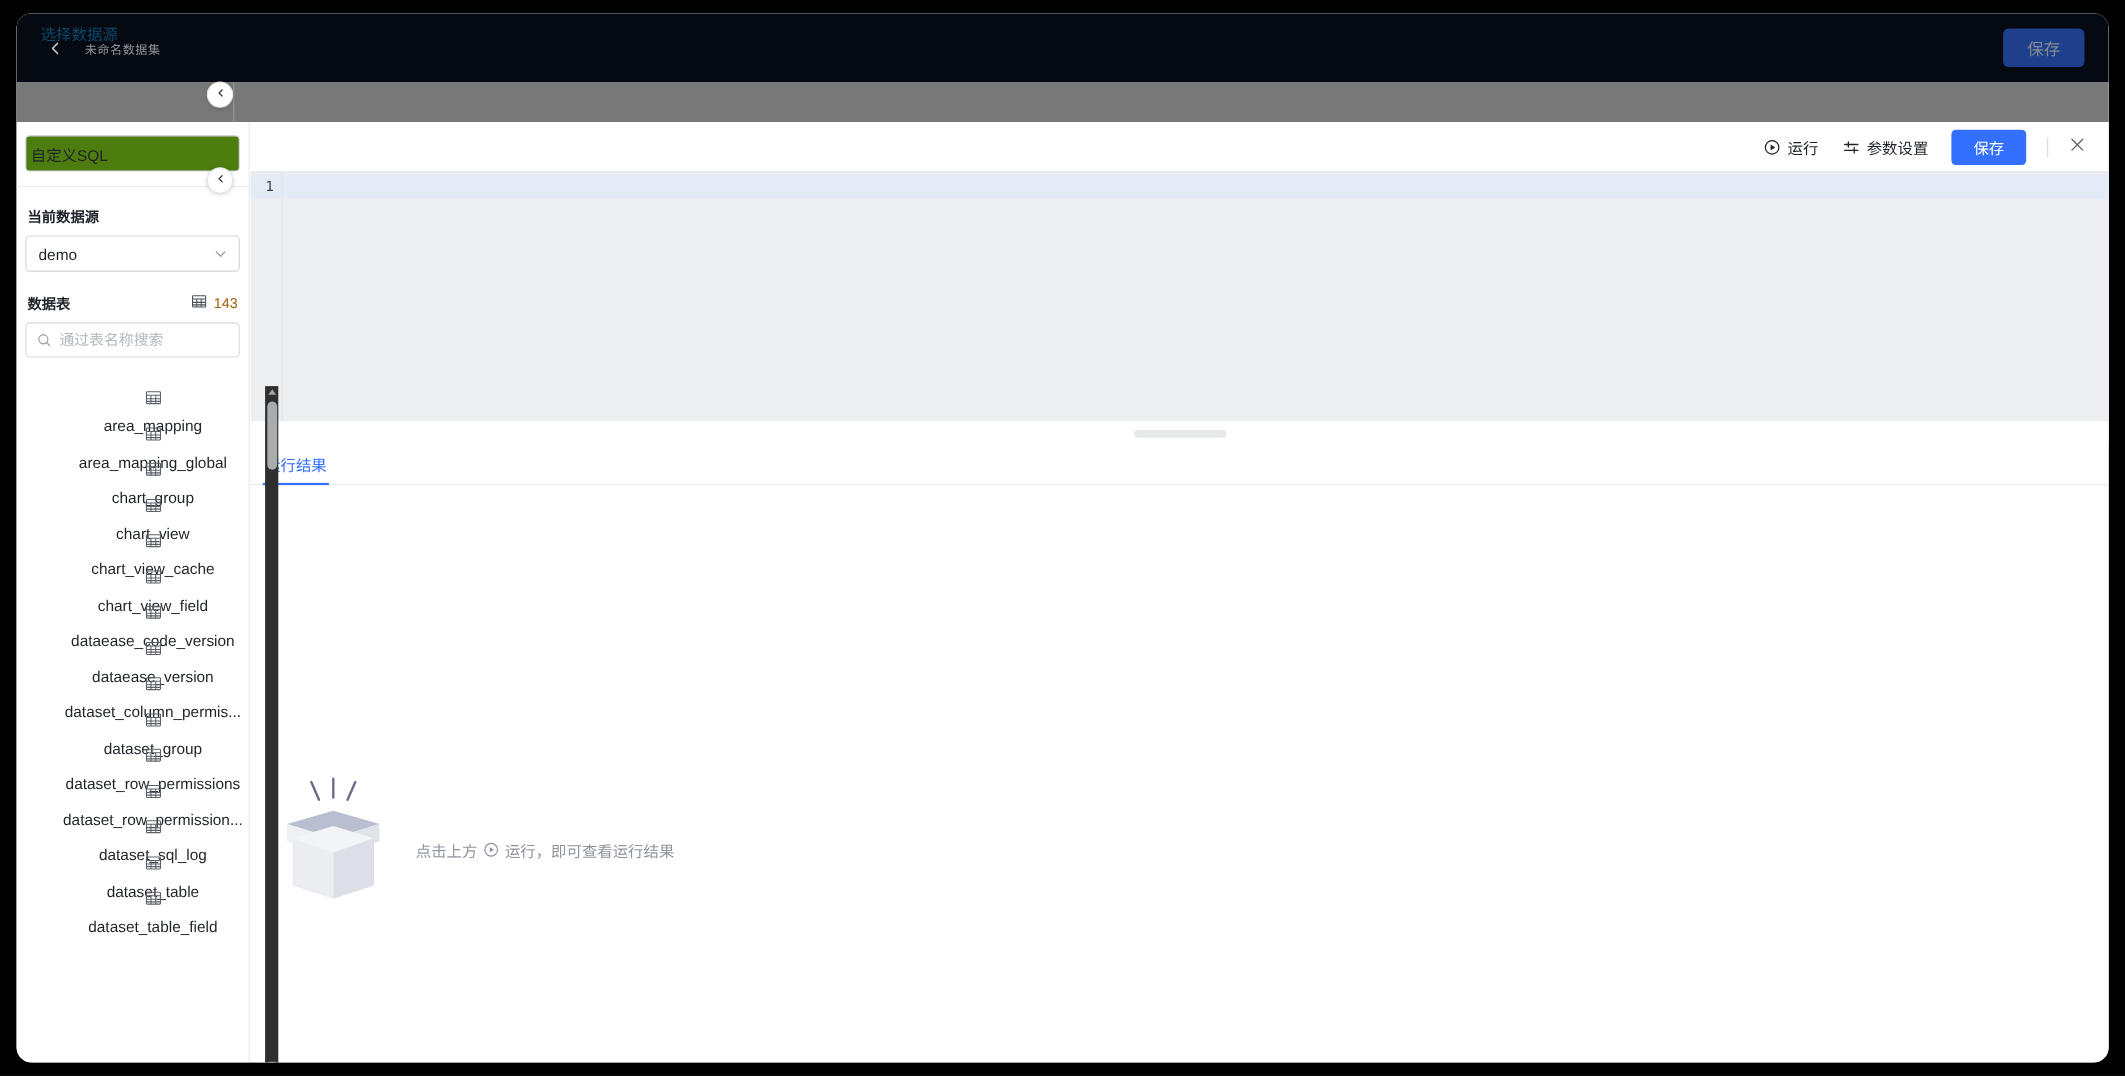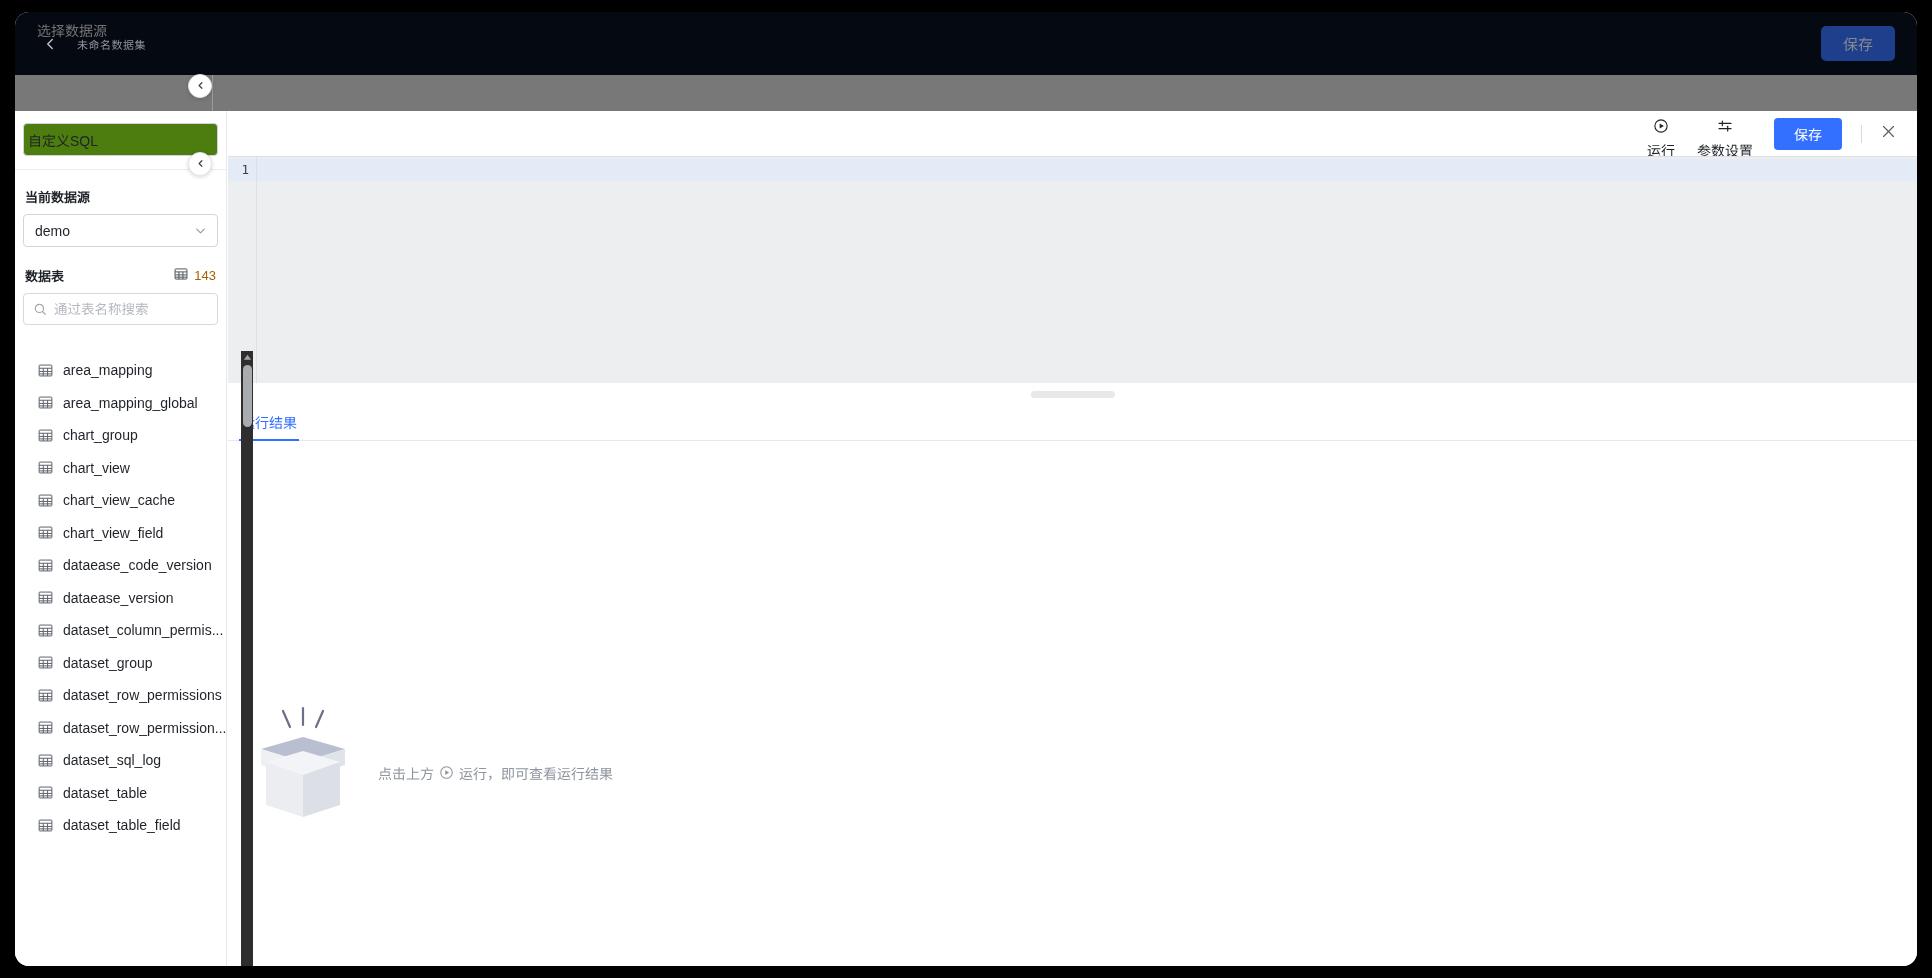--- a/index.html
+++ b/index.html
@@ -64,21 +64,21 @@
     left: 0; top: 63px;
     width: 100%; height: 36px;
     background: #787878;
   }
   #scrim-label {
     position: absolute;
     left: 22px; top: 0;
     height: 36px;
     display: flex; align-items: center;
     font-size: 14px;
-    color: #737373;
+    color: #0c4a6e;
   }
   #scrim-divider {
     position: absolute;
     left: 197px; top: 63px;
     width: 1px; height: 36px;
     background: #9b9b9b;
   }
 
   
   .collapse-btn {
@@ -180,26 +180,27 @@
   #table-list {
     position: absolute;
     left: 0; top: 239px;
     width: 212px; bottom: 0;
     overflow: hidden;
     padding-top: 4px;
   }
   .table-item {
     display: flex; align-items: center;
     height: 32.5px;
-    padding-left: 23px;
+    padding-left: 36px;
     gap: 10px;
     font-size: 14px;
     color: #1f2329;
     cursor: pointer;
     white-space: nowrap;
+    flex-direction: column;
   }
   .tbl-icon { color: #5b6069; display: flex; flex: 0 0 auto; }
 
   
   #list-scrollbar {
     position: absolute;
     left: 226px; top: 339px;
     width: 12px; height: 623px;
     background: #2e2e2e;
     z-index: 30;
@@ -237,21 +238,20 @@
     gap: 0;
     background: #fff;
   }
   .tb-action {
     display: flex; align-items: center; gap: 6px;
     font-size: 14px;
     color: #1f2329;
     cursor: pointer;
     padding: 0 11px;
     height: 32px;
-    flex-direction: column;
   }
   .tb-action .ic { display: flex; color: #1f2329; }
   #tb-save {
     margin-left: 10px;
     width: 68px; height: 32px;
     background: #3370ff;
     color: #ffffff;
     border: none; border-radius: 4px;
     font-size: 14px;
     font-family: inherit;

